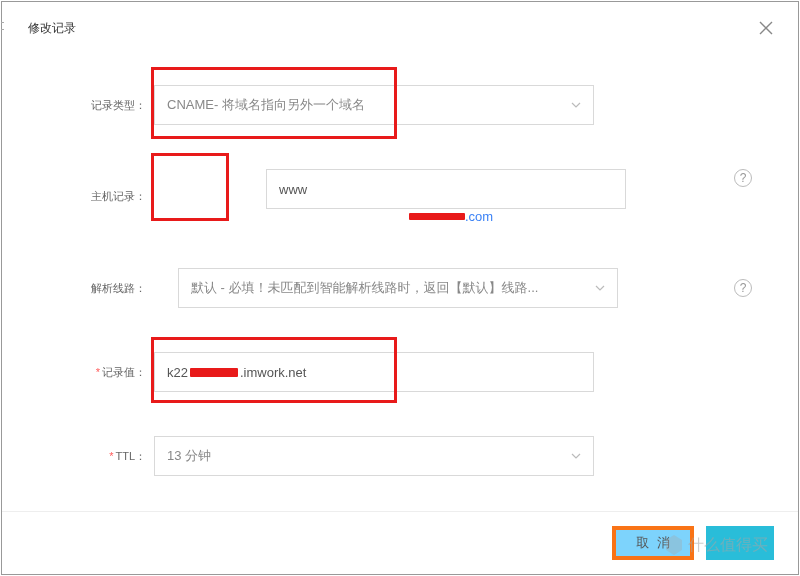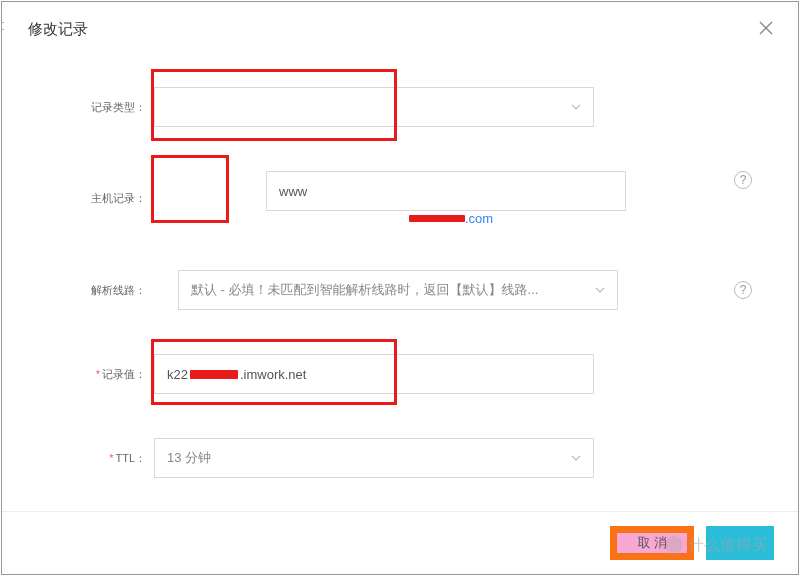--- a/index.html
+++ b/index.html
@@ -14,21 +14,21 @@
   .outer-frame {
     border: 1px solid #999;
     width: 798px;
     height: 574px;
     margin: 1px;
     position: relative;
     background: #fff;
   }
   .header {
     padding: 18px 26px 18px 26px;
-    font-size: 15px;
+    font-size: 12px;
     color: #333;
   }
   .close-btn {
     position: absolute;
     top: 18px;
     right: 24px;
     font-size: 20px;
     color: #888;
     cursor: pointer;
     line-height: 18px;
@@ -129,23 +129,24 @@
   .btn {
     height: 34px;
     padding: 0 20px;
     font-size: 13px;
     display: flex;
     align-items: center;
     justify-content: center;
     cursor: pointer;
   }
   .btn-cancel {
-    background: #f9a8d4;
-    border: 7px solid #f97316;
+    background: #7dd3fc;
+    border: 4px solid #f97316;
     color: #555;
+    font-family: Liberation Mono, monospace;
   }
   .btn-primary {
     background: #29bdd9;
     color: #fff;
     border: none;
     width: 68px;
   }
   .watermark {
     position: absolute;
     right: 30px;
@@ -187,20 +188,21 @@
         <path d="M2 2 L14 14 M14 2 L2 14" stroke="#888" stroke-width="1.4" fill="none"></path>
       </svg>
   </div>
 
   <div class="form-area">
 
     <div class="row">
       <div class="label">记录类型：</div>
       <div class="field">
         <div class="select-box">
+          <span>CNAME- 将域名指向另外一个域名</span>
           <span class="chev">
             <svg width="10" height="6" viewBox="0 0 10 6">
                 <path d="M1 1 L5 5 L9 1" stroke="#bbb" stroke-width="1.2" fill="none"></path>
               </svg>
           </span>
         </div>
         <div class="redbox" style="left:-3px; top:-18px; width:246px; height:72px;"></div>
       </div>
     </div>
 

